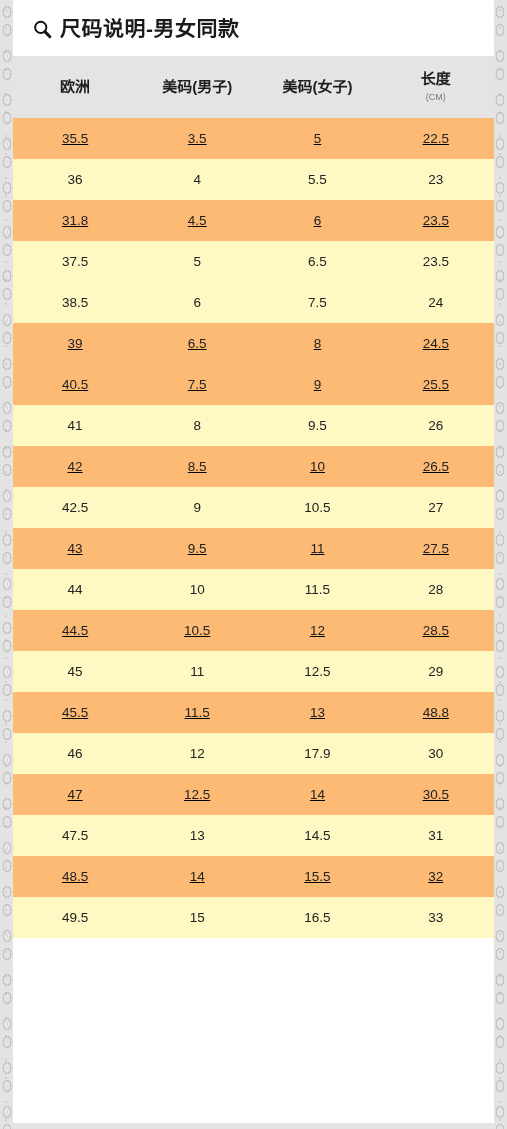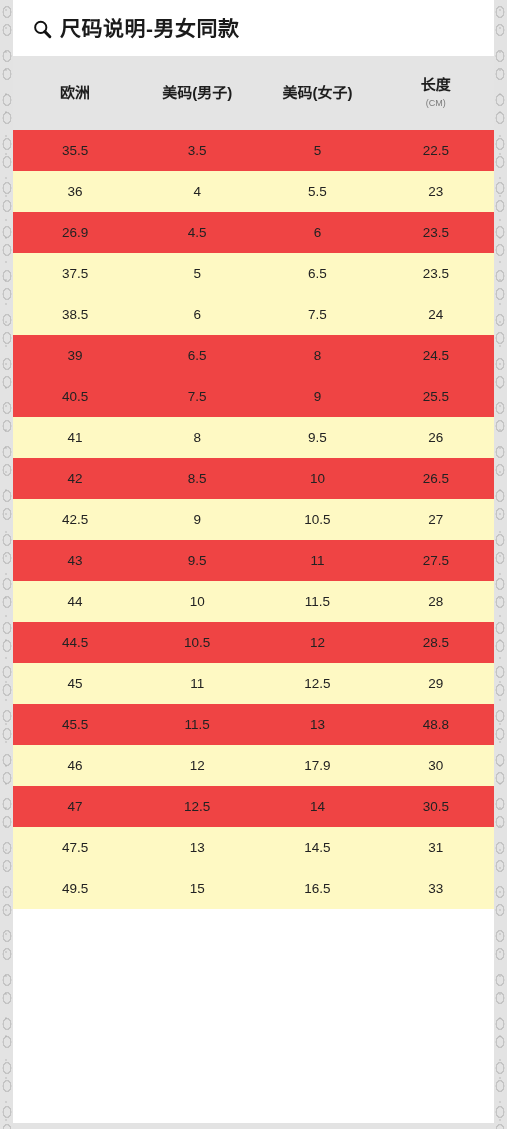--- a/index.html
+++ b/index.html
@@ -92,21 +92,21 @@
   }
   .size-table col.c1 { width: 25.8%; }
   .size-table col.c2 { width: 25.0%; }
   .size-table col.c3 { width: 25.0%; }
   .size-table col.c4 { width: 24.2%; }
 
   .size-table thead tr {
     background: #e4e4e4;
   }
   .size-table th {
-    height: 74px;
+    height: 62px;
     padding: 0;
     text-align: center;
     vertical-align: middle;
     font-size: 15px;
     font-weight: bold;
     color: #1d1d1d;
   }
   .th-main { display: block; line-height: 1.15; }
   .th-unit {
     display: block;
@@ -119,21 +119,21 @@
 
   .size-table tbody td {
     height: 41px;
     padding: 0;
     text-align: center;
     vertical-align: middle;
     font-size: 13.5px;
     color: #222222;
     font-weight: normal;
   }
-  .size-table tbody tr.odd  { background: #ef4444; }
+  .size-table tbody tr.odd  { background: #fdba74; text-decoration: underline; }
   .size-table tbody tr.even { background: #fef9c3; }
 
   
   .note {
     background: #ffffff;
     padding: 22px 26px 0 33px;
     font-size: 12.5px;
     font-weight: bold;
     color: #1f1f1f;
     line-height: 1.75;
@@ -188,21 +188,21 @@
             <td>5</td>
             <td>22.5</td>
           </tr>
           <tr class="even">
             <td>36</td>
             <td>4</td>
             <td>5.5</td>
             <td>23</td>
           </tr>
           <tr class="odd">
-            <td>26.9</td>
+            <td>31.8</td>
             <td>4.5</td>
             <td>6</td>
             <td>23.5</td>
           </tr>
           <tr class="even">
             <td>37.5</td>
             <td>5</td>
             <td>6.5</td>
             <td>23.5</td>
           </tr>
@@ -283,20 +283,26 @@
             <td>12.5</td>
             <td>14</td>
             <td>30.5</td>
           </tr>
           <tr class="even">
             <td>47.5</td>
             <td>13</td>
             <td>14.5</td>
             <td>31</td>
           </tr>
+          <tr class="odd">
+            <td>48.5</td>
+            <td>14</td>
+            <td>15.5</td>
+            <td>32</td>
+          </tr>
           <tr class="even">
             <td>49.5</td>
             <td>15</td>
             <td>16.5</td>
             <td>33</td>
           </tr>
         </tbody>
     </table>
 
 

